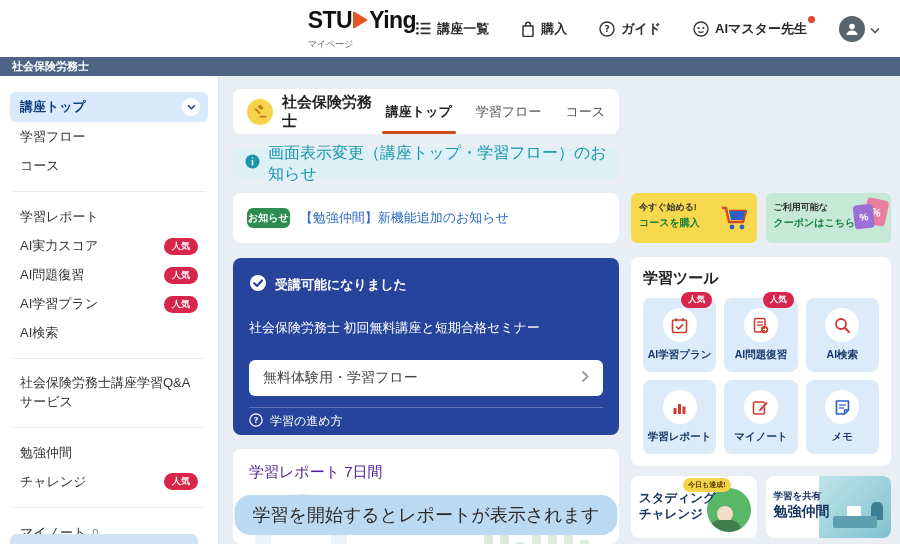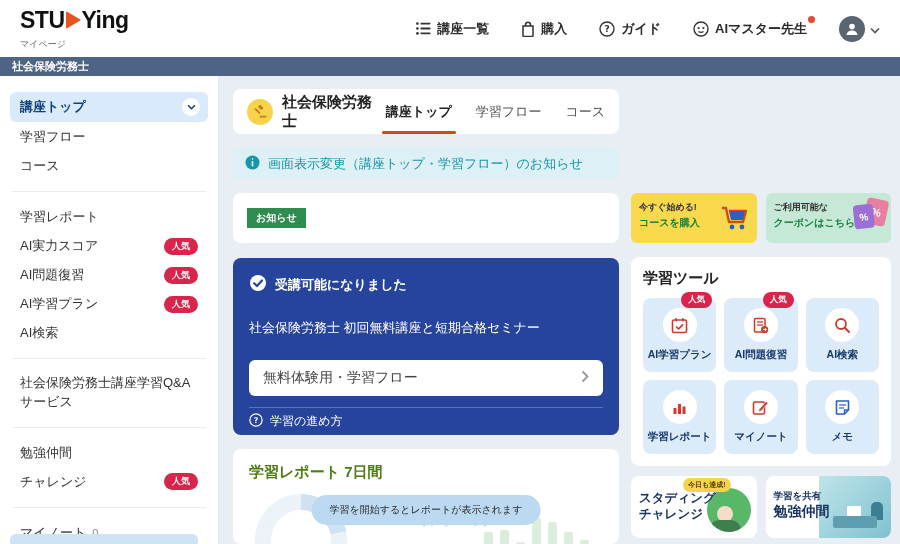--- a/index.html
+++ b/index.html
@@ -1,21 +1,21 @@
 <!DOCTYPE html>
 <html><head>
 <meta charset="utf-8">
 <style>
   * { margin:0; padding:0; box-sizing:border-box; }
   html,body { width:900px; height:544px; overflow:hidden; }
   body { font-family:"Liberation Sans","DejaVu Sans",sans-serif; background:#e9eef4; color:#333; }
   .page { width:900px; height:544px; display:flex; flex-direction:column; overflow:hidden; }
 
   
-  .topbar { height:57px; background:#fff; display:flex; align-items:center; justify-content:space-between; padding:0 20px 0 20px; flex:0 0 auto; }
+  .topbar { height:57px; background:#fff; display:flex; align-items:center; justify-content:flex-end; padding:0 20px 0 20px; flex:0 0 auto; }
   .logo { display:flex; flex-direction:column; line-height:1; cursor:pointer; }
   .logo-row { display:flex; align-items:center; }
   .logo-txt { font-size:23px; font-weight:bold; color:#111; letter-spacing:-0.5px; }
   .logo-play { width:0; height:0; border-left:15px solid #e8541f; border-top:9px solid transparent; border-bottom:9px solid transparent; margin:0 1px; border-radius:2px; }
   .logo-sub { font-size:9px; color:#666; margin-top:8px; }
   .topnav { display:flex; align-items:center; gap:32px; }
   .topnav-item { display:flex; align-items:center; gap:6px; font-size:13px; font-weight:bold; color:#2b2b2b; cursor:pointer; position:relative; }
   .topnav-item svg { display:block; }
   .reddot { position:absolute; top:-4px; right:-8px; width:7px; height:7px; border-radius:50%; background:#e2492f; }
   .avatar-wrap { display:flex; align-items:center; gap:5px; cursor:pointer; }
@@ -47,45 +47,45 @@
   
   .course-card { height:45px; display:flex; align-items:center; padding:0 14px; margin-bottom:14px; }
   .course-ico { width:26px; height:26px; border-radius:50%; background:#f7d34c; display:flex; align-items:center; justify-content:center; margin-right:9px; flex:0 0 auto; }
   .course-title { font-size:15px; font-weight:bold; color:#222; margin-right:auto; }
   .tabs { display:flex; gap:24px; height:45px; align-items:center; }
   .tab { font-size:13px; color:#555; height:100%; display:flex; align-items:center; position:relative; cursor:pointer; white-space:nowrap; }
   .tab.active { color:#222; font-weight:bold; }
   .tab.active::after { content:""; position:absolute; left:-4px; right:-4px; bottom:0; height:3px; background:#d0491b; border-radius:2px; }
 
   
-  .info-banner { height:31px; background:#ddf0f5; border-radius:6px; display:flex; align-items:center; gap:8px; padding:0 12px; font-size:13px; color:#1895ab; margin-bottom:14px; cursor:pointer; }
+  .info-banner { height:31px; background:#ddf0f5; border-radius:6px; display:flex; align-items:center; gap:8px; padding:0 12px; font-size:16px; color:#1895ab; margin-bottom:14px; cursor:pointer; }
 
   
   .notice-card { height:50px; display:flex; align-items:center; gap:10px; padding:0 14px; margin-bottom:15px; }
-  .notice-badge { background:#2d8c4e; color:#fff; font-size:10px; font-weight:bold; padding:3px 9px; border-radius:0; flex:0 0 auto; }
+  .notice-badge { background:#2d8c4e; color:#fff; font-size:10px; font-weight:bold; padding:3px 1px; border-radius:6px; flex:0 0 auto; }
   .notice-text { font-size:13px; color:#2f6bc4; cursor:pointer; white-space:nowrap; overflow:hidden; }
 
   
   .promo { background:#27449c; border-radius:8px; height:177px; color:#fff; padding:16px 16px 0 16px; margin-bottom:14px; display:flex; flex-direction:column;gap:11px; }
   .promo-status { display:flex; align-items:center; gap:8px; font-size:13px; font-weight:bold; }
   .promo-course { font-size:13px; margin-top:13px; }
   .promo-btn { margin-top:12px; background:#fff; border:none; border-radius:6px; height:44px; display:flex; align-items:center; justify-content:space-between; padding:0 14px; font-size:14px; color:#444; cursor:pointer; font-family:inherit; }
   .promo-btn .chev { color:#999; font-size:16px; }
   .promo-footer { margin-top:auto; border-top:1px solid rgba(255,255,255,.25); height:34px; display:flex; align-items:center; gap:7px; font-size:12px; cursor:pointer; }
 
   
   .report-card { flex:1; padding:14px 16px; position:relative; overflow:hidden; }
-  .report-title { font-size:15px; font-weight:bold; color:#4d7c0f; }
+  .report-title { font-size:15px; font-weight:normal; color:#4c1d95; }
   .report-body { display:flex; margin-top:12px; position:relative; }
   .donut { width:92px; height:92px; border-radius:50%; background:conic-gradient(#a9c9e8 0 22%, #dbe8f4 22% 100%); position:relative; flex:0 0 auto; margin-left:6px; opacity:.55; }
   .donut::after { content:""; position:absolute; inset:16px; background:#fff; border-radius:50%; }
   .ph-time { position:absolute; left:150px; top:10px; font-size:20px; color:#aebfd3; opacity:.5; }
   .bars { position:absolute; right:14px; top:0; display:flex; align-items:flex-end; gap:7px; height:58px; opacity:.55; }
   .bars .bar { width:9px; background:#bfdfbd; border-radius:2px; }
-  .overlay-pill { position:absolute; left:50%; top:46px; transform:translateX(-50%); background:#bcd9f2; color:#2b2b2b; font-size:10px; padding:8px 18px; border-radius:16px; white-space:nowrap; z-index:2; }
+  .overlay-pill { position:absolute; left:50%; top:46px; transform:translateX(-50%); background:#bcd9f2; color:#2b2b2b; font-size:18px; padding:8px 18px; border-radius:16px; white-space:nowrap; z-index:2; }
 
   
   .spacer { height:104px; flex:0 0 auto; }
   .banner-row { display:flex; gap:9px; margin-bottom:14px; }
   .mini-banner { width:126px; height:50px; border-radius:6px; padding:8px 8px; position:relative; cursor:pointer; overflow:hidden; }
   .mini-banner .s { font-size:9px; font-weight:bold; color:#333; }
   .mini-banner .b { font-size:10px; font-weight:bold; color:#15803d; margin-top:2px; white-space:nowrap; }
   .banner-yellow { background:#f8d94d; }
   .banner-mint { background:#c5e9d6; }
   .cart-art { position:absolute; right:5px; top:9px; }
@@ -290,20 +290,21 @@
                 <circle cx="7.5" cy="7.5" r="7" fill="#1895ab"></circle>
                 <rect x="6.7" y="3.2" width="1.6" height="1.6" rx=".8" fill="#fff"></rect>
                 <rect x="6.7" y="6" width="1.6" height="5.6" rx=".8" fill="#fff"></rect>
               </svg>
           </span>
           <span>画面表示変更（講座トップ・学習フロー）のお知らせ</span>
         </div>
 
         <div class="card notice-card">
           <span class="notice-badge">お知らせ</span>
+          <span class="notice-text">【勉強仲間】新機能追加のお知らせ</span>
         </div>
 
         <div class="promo">
           <div class="promo-status">
             <span>
               <svg width="18" height="18" viewBox="0 0 18 18">
                   <circle cx="9" cy="9" r="8" fill="#fff"></circle>
                   <path d="M5.2 9.3 L8 12 L13 6.5" fill="none" stroke="#27449c" stroke-width="2.2" stroke-linecap="round" stroke-linejoin="round"></path>
                 </svg>
             </span>

